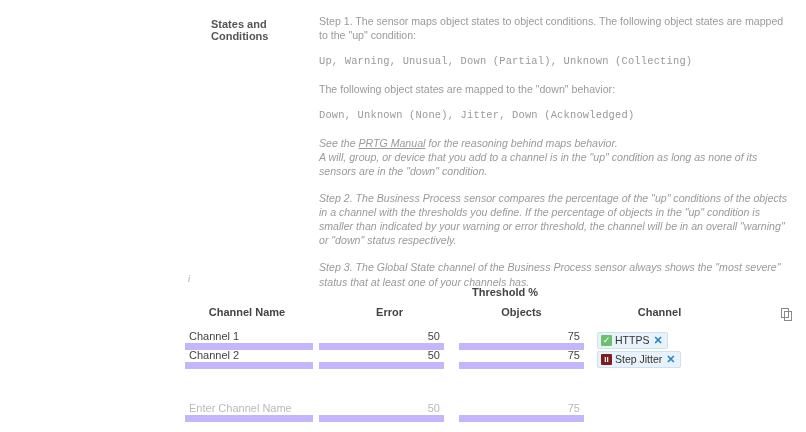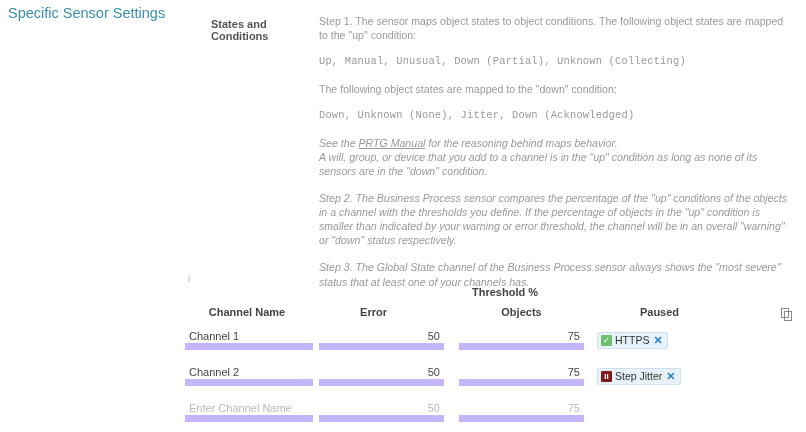--- a/index.html
+++ b/index.html
@@ -94,38 +94,38 @@
     height: 18px;
   }
   .hdr-cell {
     position: absolute;
     font-size: 11px;
     font-weight: bold;
     color: #444444;
     text-align: center;
   }
   .hdr-channel { left: 0px;   width: 128px; text-align: center; }
-  .hdr-error   { left: 128px; width: 125px; }
+  .hdr-error   { left: 144px; width: 125px; }
   .hdr-warning { left: 276px; width: 125px; }
   .hdr-objects { left: 414px; width: 125px; }
 
   .copy-icon {
     position: absolute;
     left: 596px; top: 1px;
     width: 16px; height: 16px;
     cursor: pointer;
   }
 
   
   .row {
     position: absolute;
     left: 0; width: 614px; height: 36px;
   }
   .row-0 { top: 44px; }
-  .row-1 { top: 80px; text-decoration: underline; }
+  .row-1 { top: 63px; text-decoration: underline; }
   .row-2 { top: 116px; }
 
   .inp {
     position: absolute;
     border: none;
     border-bottom: 7px solid #c4b5fd;
     background: transparent;
     font-family: "Liberation Sans", sans-serif;
     font-size: 11px;
     color: #444444;
@@ -176,47 +176,46 @@
     font-size: 11px;
     cursor: pointer;
   }
   .add-wrap { position: absolute; left: 0; width: 614px; height: 36px; }
 </style>
 </head>
 <body>
 
 <div id="page">
 
-  <div class="section-title">Specific Sensor Settings</div>
 
   <div class="field-label">States and Conditions</div>
 
   <div class="help-block">
     <p>Step 1. The sensor maps object states to object conditions. The following object states are mapped to the "up" condition:</p>
-    <p class="mono">Up, Manual, Unusual, Down (Partial), Unknown (Collecting)</p>
-    <p>The following object states are mapped to the "down" condition:</p>
+    <p class="mono">Up, Warning, Unusual, Down (Partial), Unknown (Collecting)</p>
+    <p>The following object states are mapped to the "down" behavior:</p>
     <p class="mono">Down, Unknown (None), Jitter, Down (Acknowledged)</p>
     <p class="italic">
       <span>See the </span><a href="#">PRTG Manual</a><span> for the reasoning behind maps behavior.</span><br>
       <span>A will, group, or device that you add to a channel is in the "up" condition as long as none of its sensors are in the "down" condition.</span>
     </p>
     <p class="italic">Step 2. The Business Process sensor compares the percentage of the "up" conditions of the objects in a channel with the thresholds you define. If the percentage of objects in the "up" condition is smaller than indicated by your warning or error threshold, the channel will be in an overall "warning" or "down" status respectively.</p>
     <p class="italic">Step 3. The Global State channel of the Business Process sensor always shows the "most severe" status that at least one of your channels has.</p>
   </div>
 
   <div class="info-icon">i</div>
 
   <div class="tbl">
     <div class="hdr-threshold">Threshold %</div>
 
     <div class="hdr-row">
       <div class="hdr-cell hdr-channel">Channel Name</div>
       <div class="hdr-cell hdr-error">Error</div>
       <div class="hdr-cell hdr-warning">Objects</div>
-      <div class="hdr-cell hdr-objects">Paused</div>
+      <div class="hdr-cell hdr-objects">Channel</div>
       <div class="copy-icon">
         <svg width="16" height="16" viewBox="0 0 16 16" fill="none" stroke="#8a8a8a" stroke-width="1">
           <rect x="2.5" y="1.5" width="7" height="9"></rect>
           <rect x="5.5" y="4.5" width="7" height="9"></rect>
         </svg>
       </div>
     </div>
 
     <div class="row row-0">
       <input class="inp inp-channel" value="Channel 1" style="">

